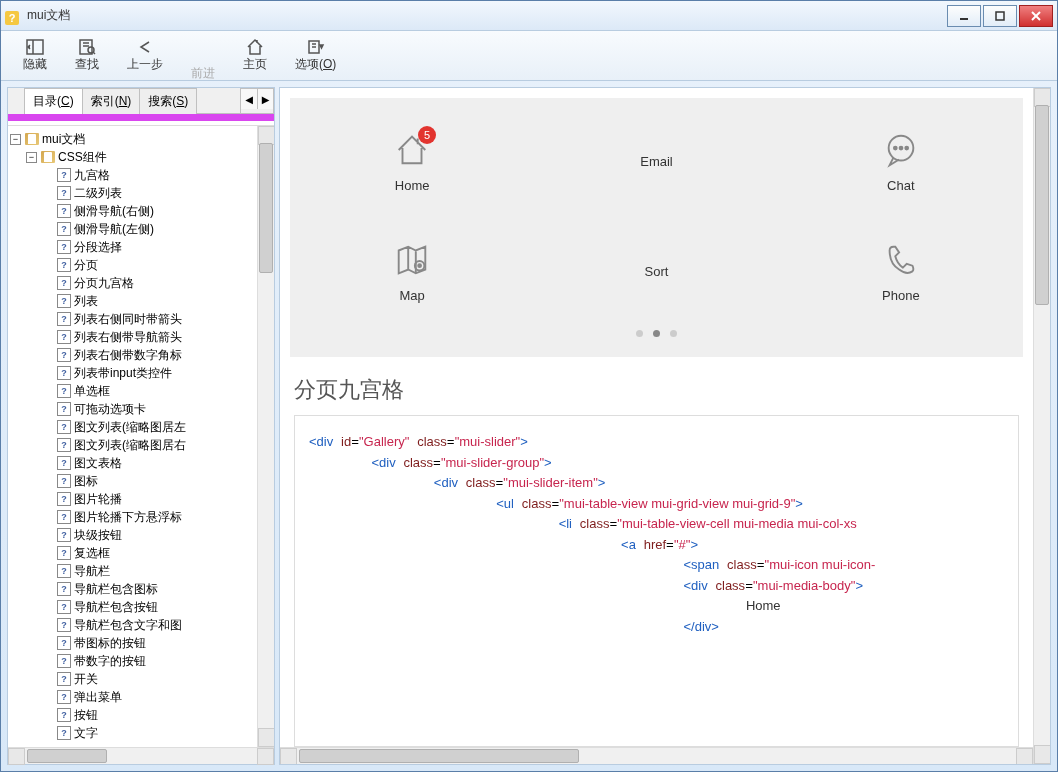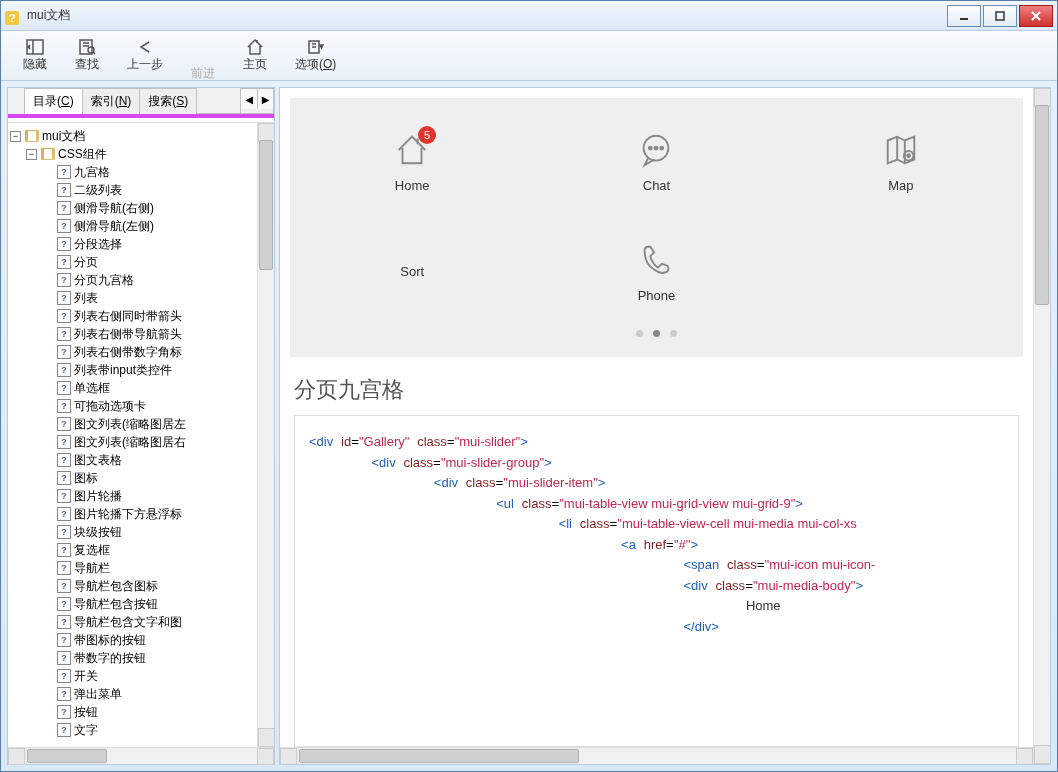--- a/index.html
+++ b/index.html
@@ -23,21 +23,21 @@
 .tool-btn svg { width: 20px; height: 18px; stroke: #555; fill: none; stroke-width: 1.5; }
 .tool-btn.disabled svg { stroke: #bbb; }
 .tool-label { font-size: 12px; }
 .tool-label u { text-decoration: underline; }
 
 
 .body { flex: 1; display: flex; padding: 6px; gap: 4px; overflow: hidden; }
 
 
 .left-panel { width: 268px; background: #fff; border: 1px solid #b8cce0; display: flex; flex-direction: column; }
-.tabs { display: flex; border-bottom: 4px solid #d946ef; background: #f0f0f0; font-size: 12px; padding-left: 16px; }
+.tabs { display: flex; border-bottom: 7px solid #d946ef; background: #f0f0f0; font-size: 12px; padding-left: 16px; }
 .tab { padding: 4px 8px; border: 1px solid #c0c0c0; border-bottom: none; background: #fff; margin-right: -1px; cursor: pointer; }
 .tab.inactive { background: #eee; }
 .tab-spacer { flex: 1; border-bottom: 1px solid #c0c0c0; }
 .tab-arrows { display: flex; border: 1px solid #c0c0c0; }
 .tab-arrow { width: 16px; height: 20px; display: flex; align-items: center; justify-content: center; cursor: pointer; font-size: 10px; background: #f8f8f8; }
 .tab-arrow + .tab-arrow { border-left: 1px solid #c0c0c0; }
 
 .tree-wrap { flex: 1; display: flex; overflow: hidden; border-top: 1px solid #ddd; margin-top: 4px; }
 .tree { flex: 1; overflow: hidden; font-size: 12px; padding: 4px 2px; }
 .tree-node { display: flex; align-items: center; line-height: 18px; white-space: nowrap; }
@@ -474,20 +474,23 @@
         <div class="demo">
           <div class="grid9" id="grid9">
               <div class="cell">
                 <div class="cell-icon">
                   <svg viewBox="0 0 40 40">
                     <path d="M6 20 L20 6 L34 20 M10 18 V34 H30 V18 M26 8 V14"></path>
                   </svg>
                   <div class="badge">5</div>
                 </div>
                 <div>Home</div>
+              </div>
+              <div class="cell">
+                <div>Email</div>
               </div>
               <div class="cell">
                 <div class="cell-icon">
                   <svg viewBox="0 0 40 40">
                     <circle cx="20" cy="18" r="13"></circle>
                     <path d="M12 28 L8 36 L18 30"></path>
                     <circle cx="14" cy="18" r="1.5" fill="#888"></circle>
                     <circle cx="20" cy="18" r="1.5" fill="#888"></circle>
                     <circle cx="26" cy="18" r="1.5" fill="#888"></circle>
                   </svg>

